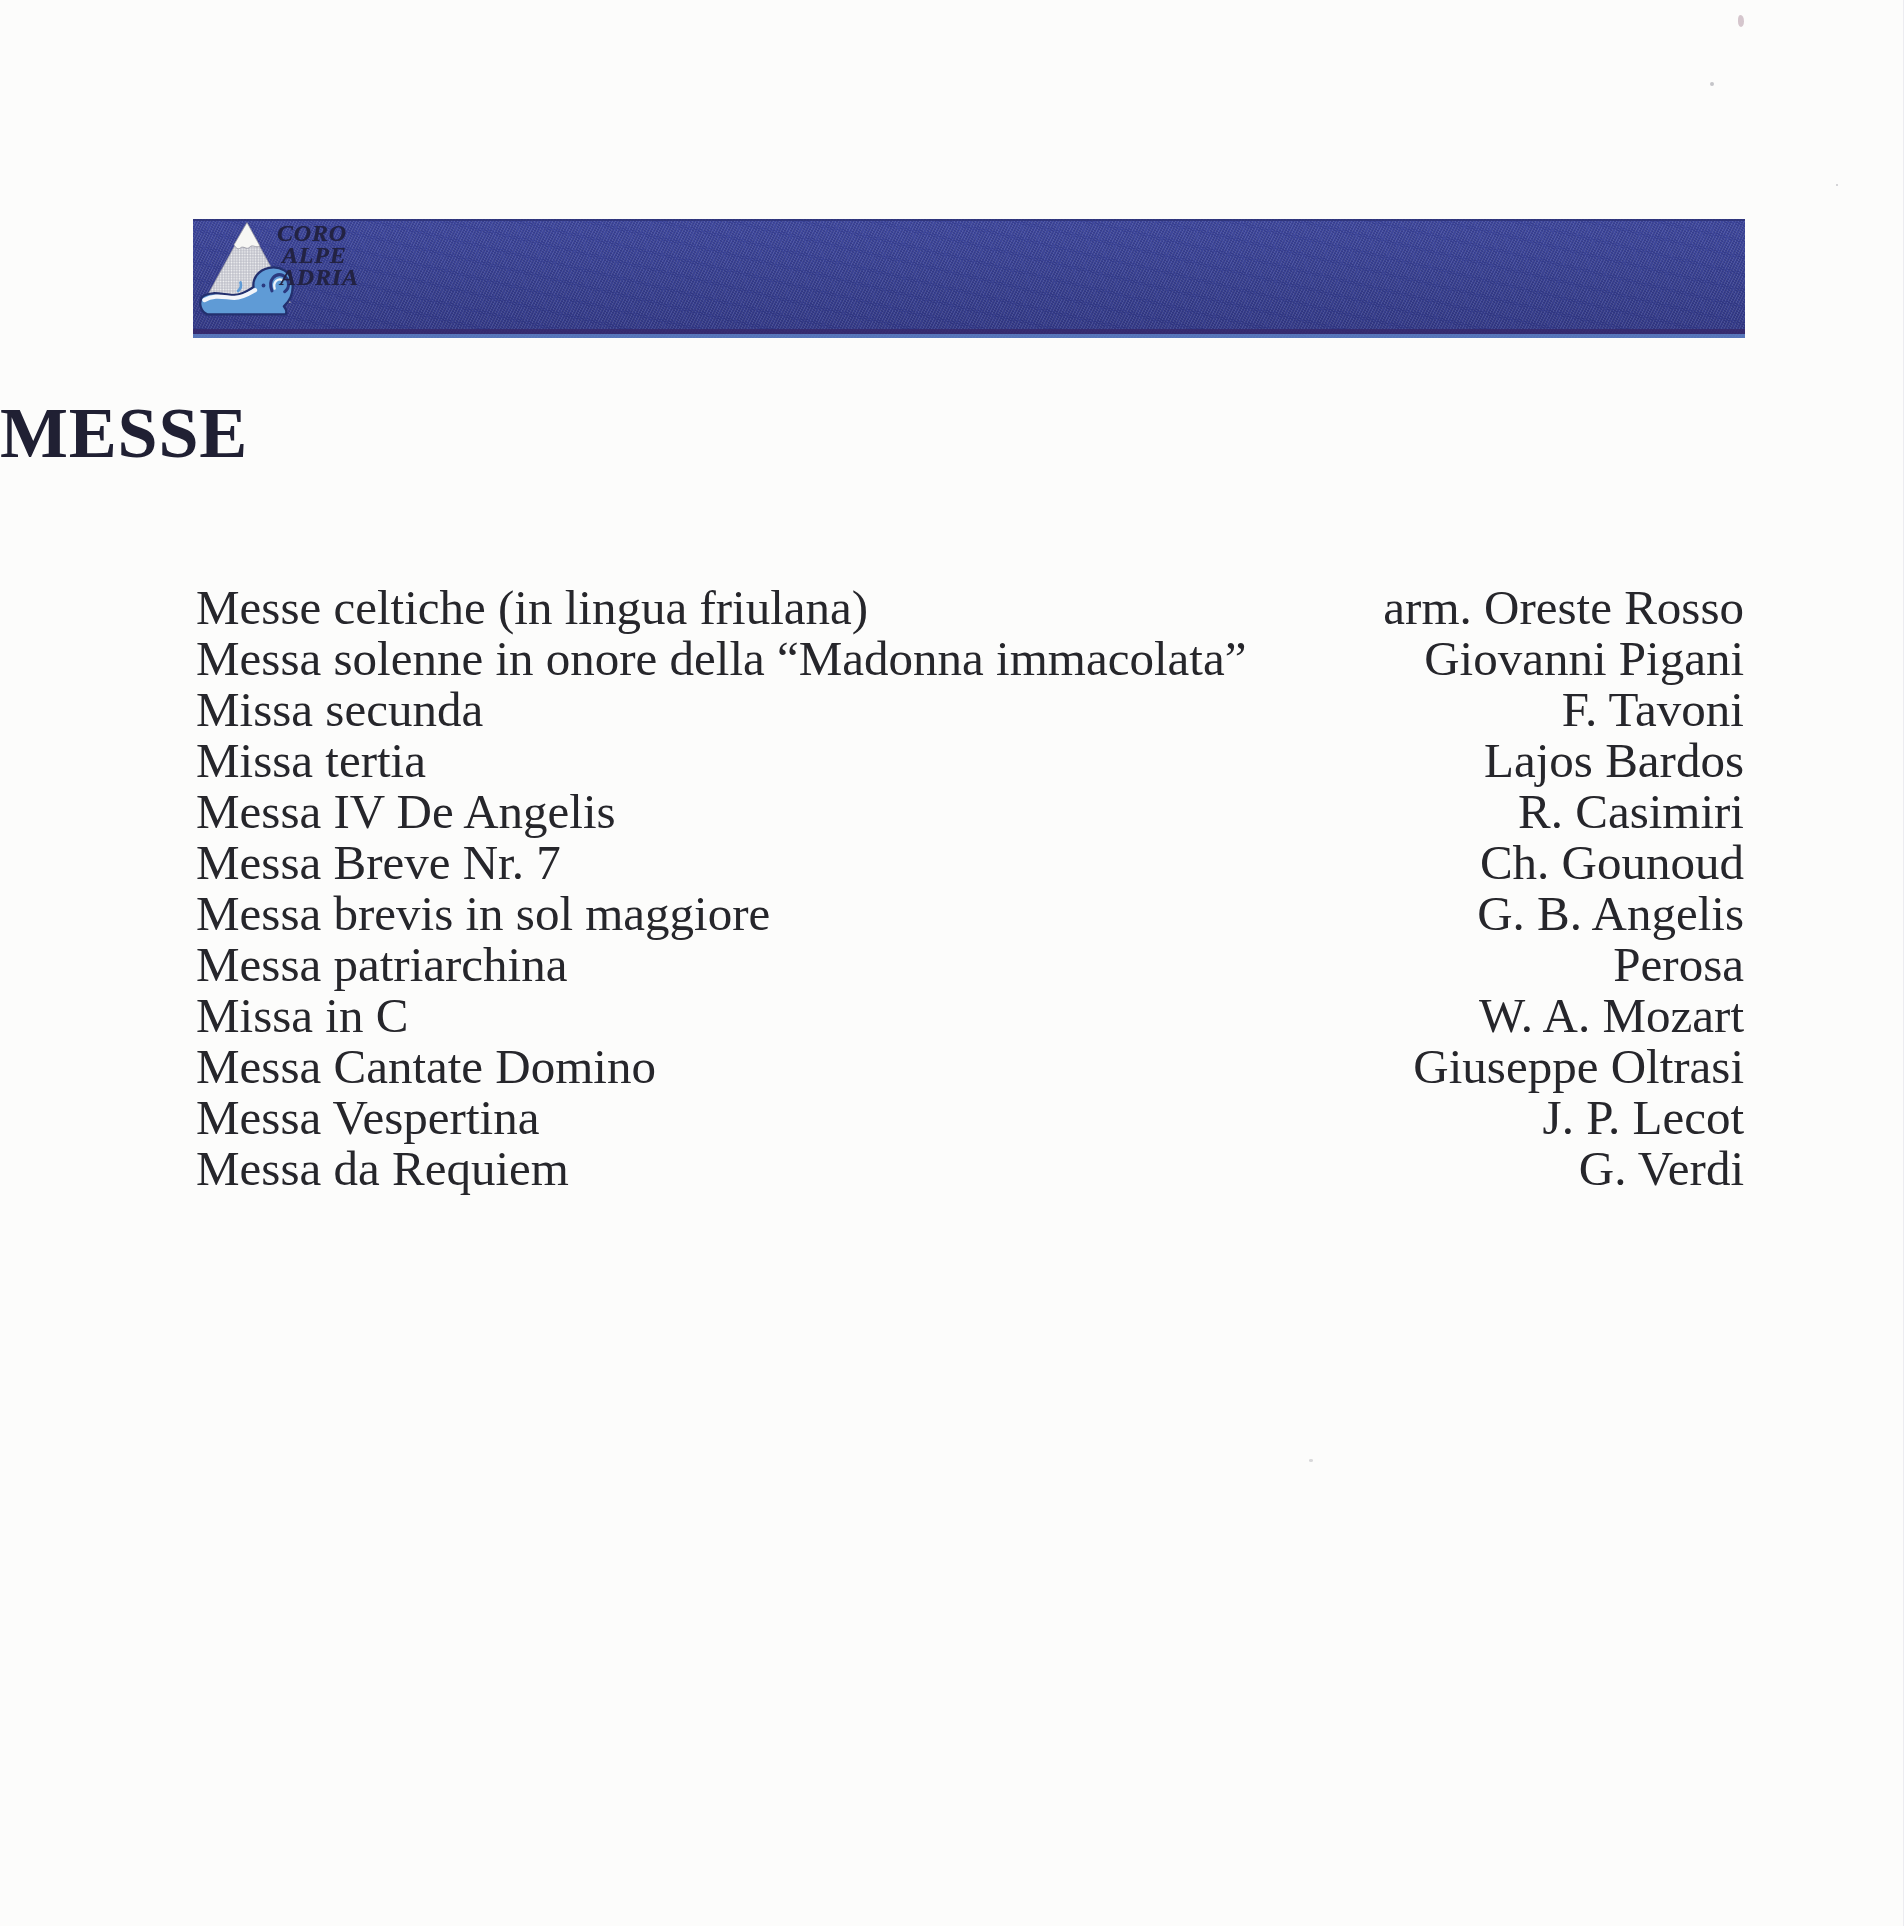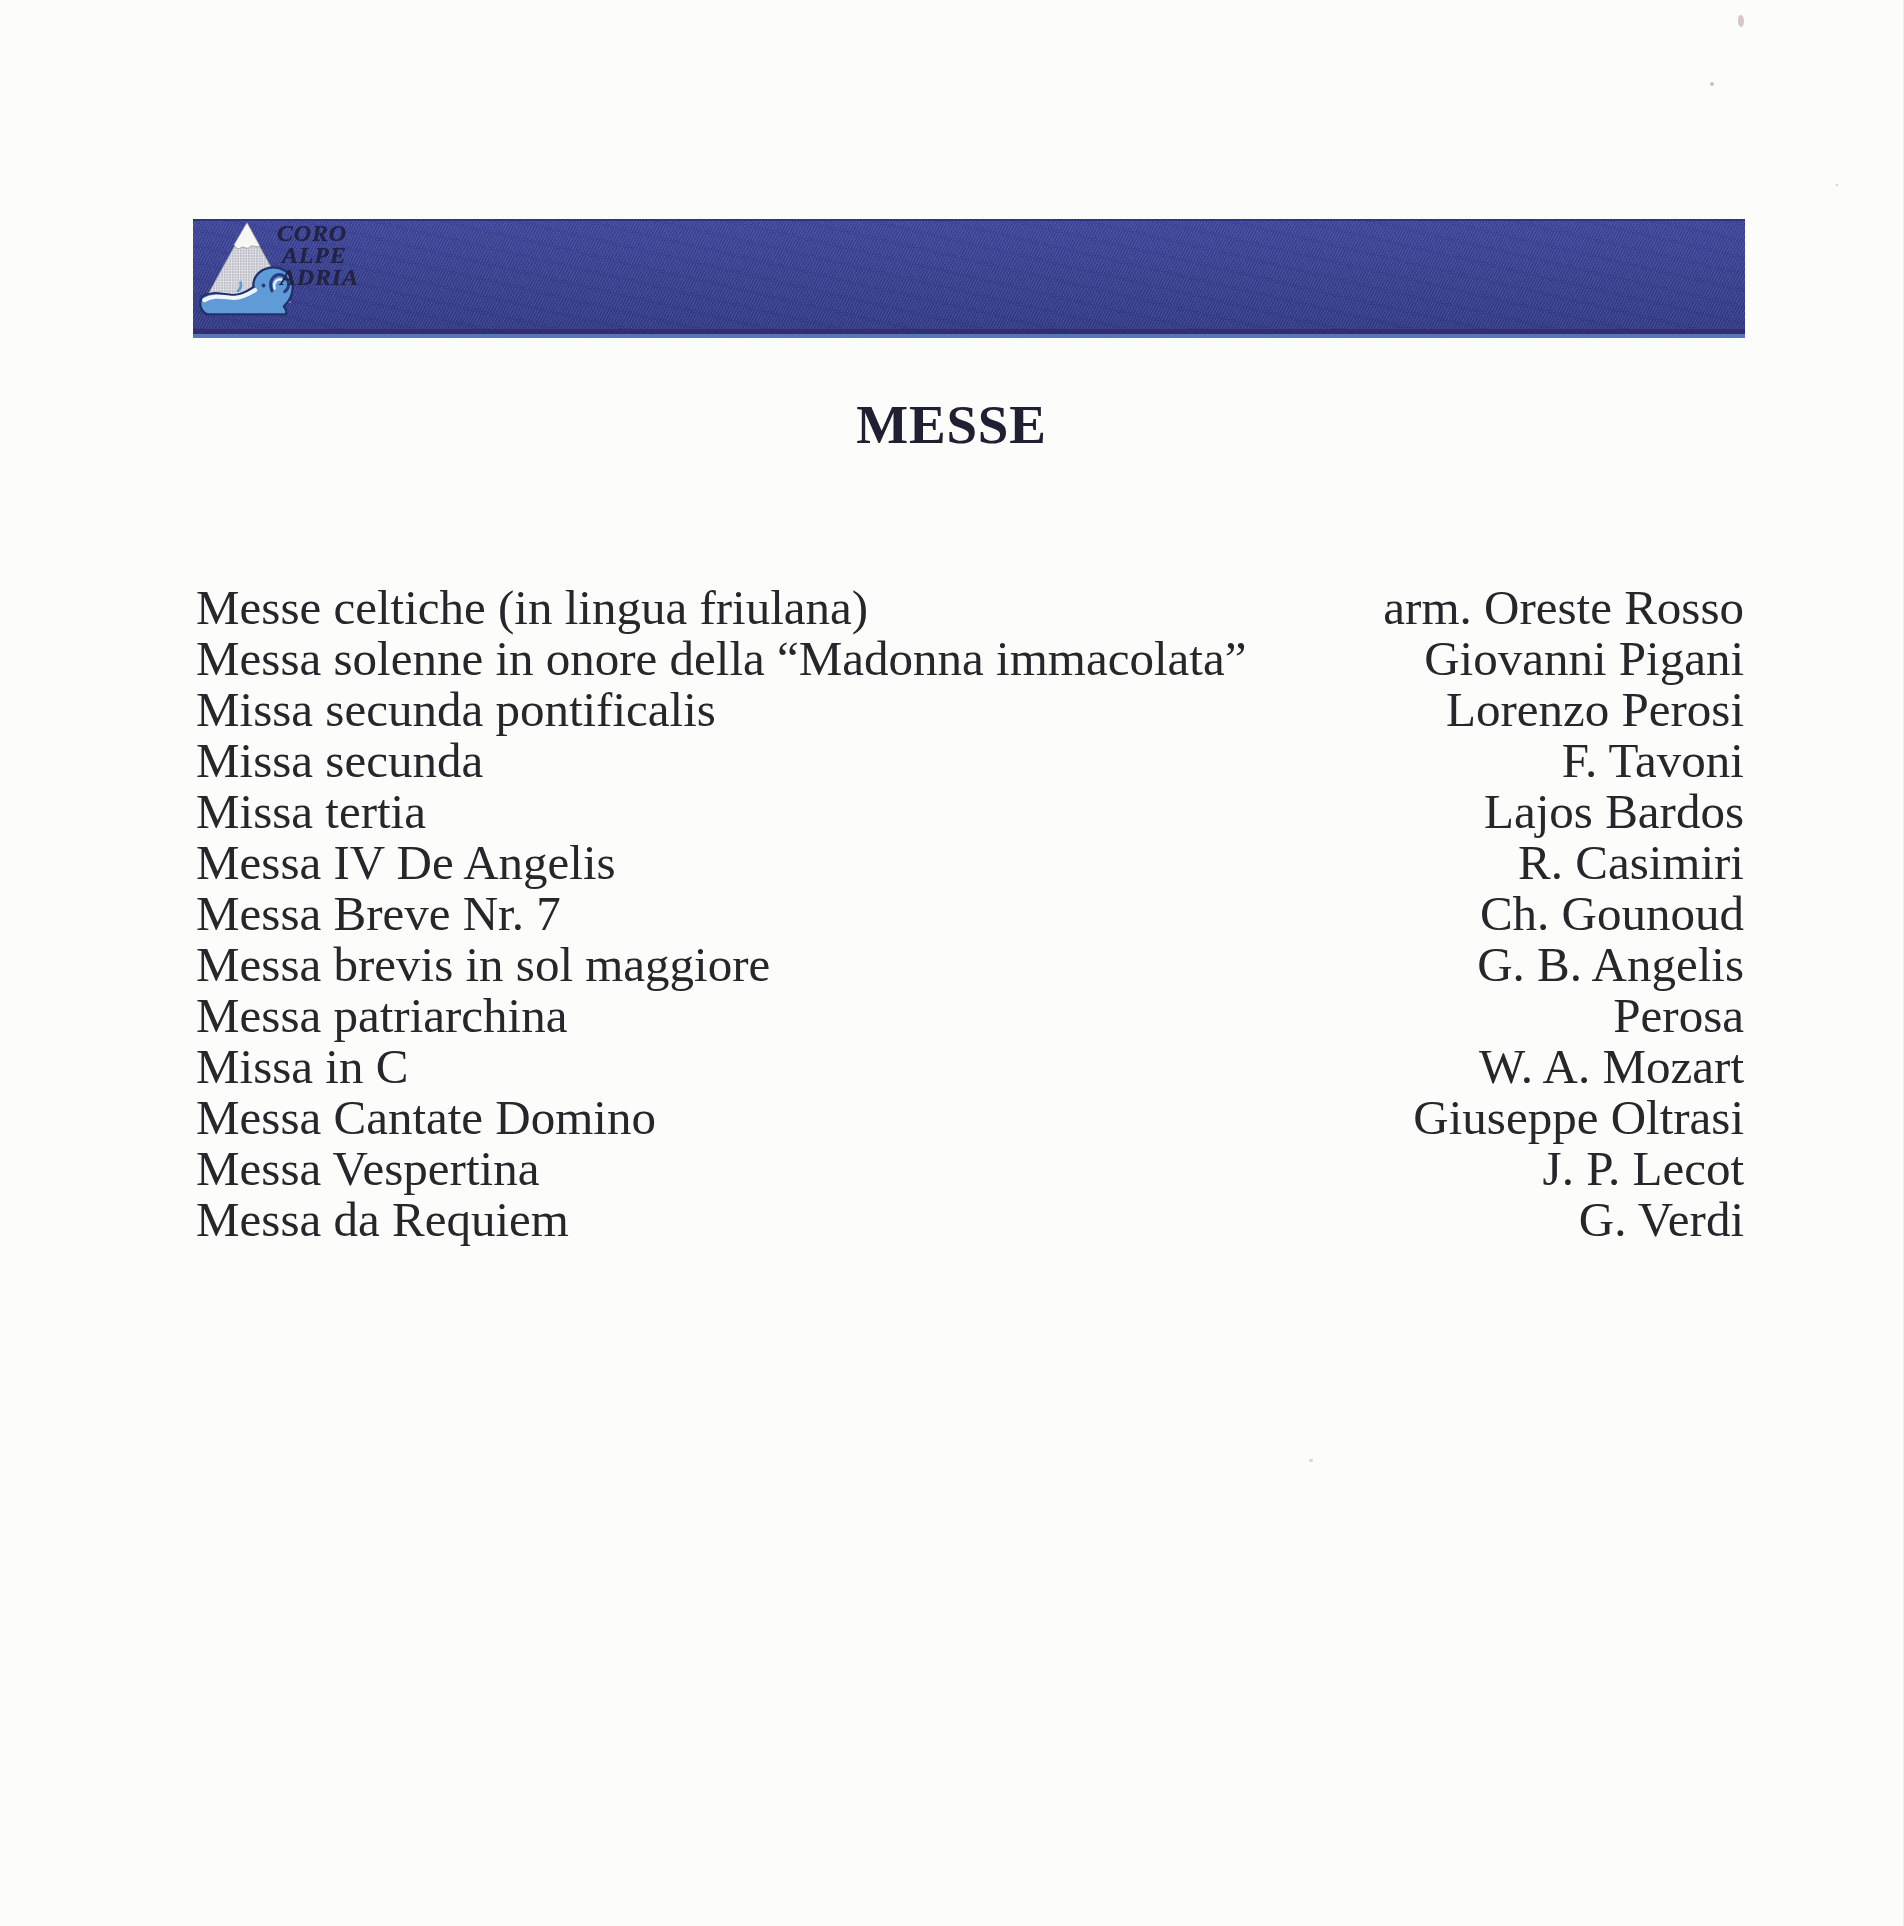--- a/index.html
+++ b/index.html
@@ -41,22 +41,22 @@
     font-size:24px;line-height:22px;
     letter-spacing:0.8px;
     text-shadow:0 0 0.8px rgba(20,20,60,.5);
   }
   #logo-text .l2{margin-left:5px;}
   #logo-text .l3{margin-left:3px;}
 
   
   #title{
     position:absolute;left:0;right:0;top:397px;margin:0;
-    text-align:center;
-    font-size:55px;line-height:1;
+    text-align:left;
+    font-size:72px;line-height:1;
     font-weight:bold;
     letter-spacing:0.8px;
     color:#202033;
   }
 
   
   #list{
     position:absolute;left:196px;top:582px;width:1548px;
     color:#26262b;
   }
@@ -118,24 +118,20 @@
   <main id="list">
     <div class="row">
       <span class="t">Messe celtiche (in lingua friulana)</span>
       <span class="c">arm. Oreste Rosso</span>
     </div>
     <div class="row">
       <span class="t">Messa solenne in onore della “Madonna immacolata”</span>
       <span class="c">Giovanni Pigani</span>
     </div>
     <div class="row">
-      <span class="t">Missa secunda pontificalis</span>
-      <span class="c">Lorenzo Perosi</span>
-    </div>
-    <div class="row">
       <span class="t">Missa secunda</span>
       <span class="c">F. Tavoni</span>
     </div>
     <div class="row">
       <span class="t">Missa tertia</span>
       <span class="c">Lajos Bardos</span>
     </div>
     <div class="row">
       <span class="t">Messa IV De Angelis</span>
       <span class="c">R. Casimiri</span>

